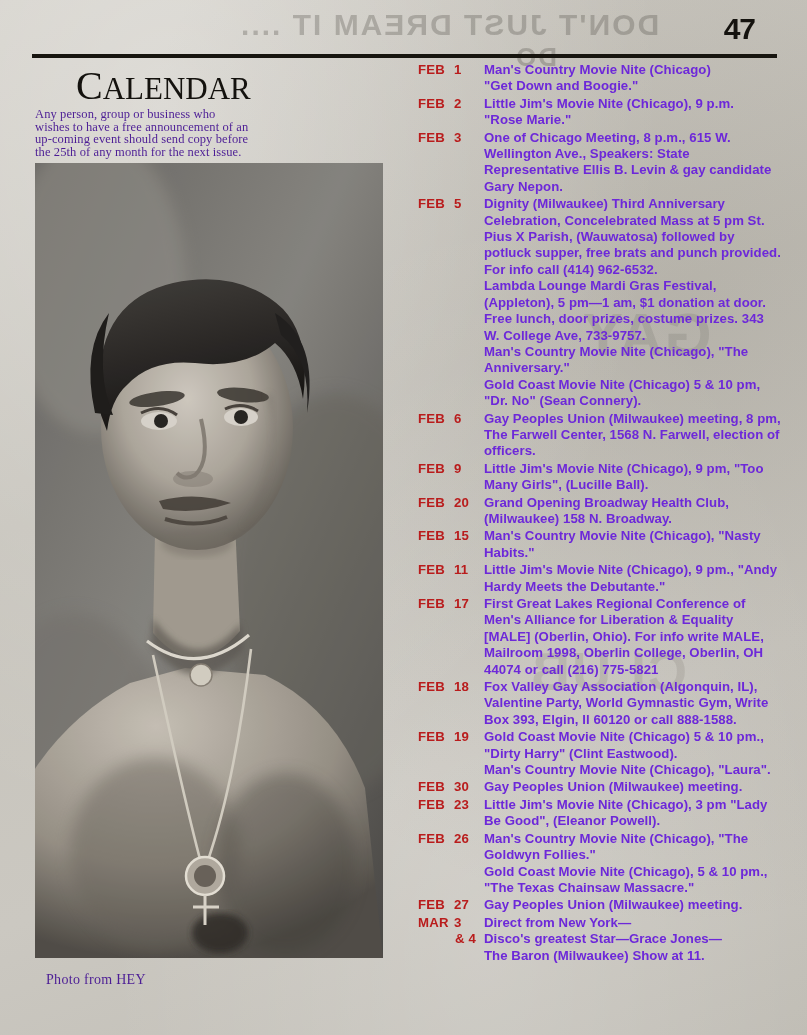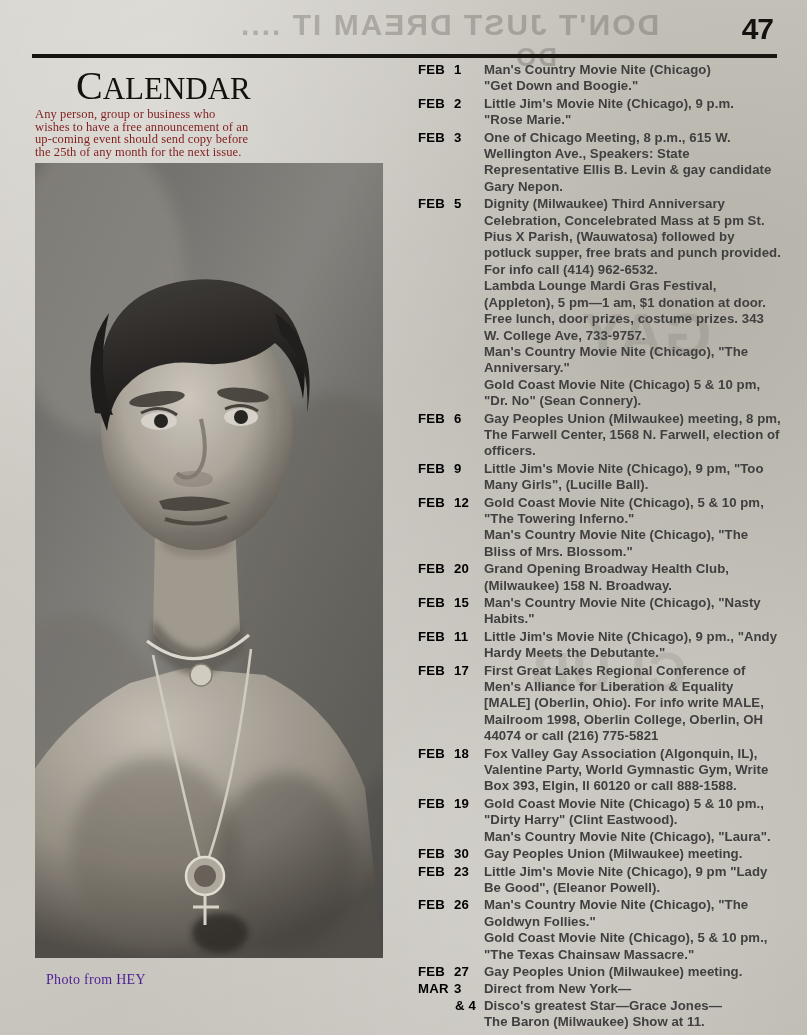--- a/index.html
+++ b/index.html
@@ -60,21 +60,21 @@
   }
   #ghost4 {
     top: 640px;
     right: 120px;
     font-size: 54px;
     color: rgba(90,86,80,0.14);
   }
   .page-number {
     position: absolute;
     top: 12px;
-    right: 34px;
+    right: 52px;
     font-size: 30px;
     font-weight: bold;
     color: #15130f;
     font-family: "Liberation Sans", sans-serif;
     letter-spacing: -1px;
     text-align: center;
   }
   .top-rule {
     position: absolute;
     left: 32px;
@@ -99,21 +99,21 @@
     font-size: 31px;
   }
   .blurb {
     position: absolute;
     left: 35px;
     top: 108px;
     width: 216px;
     font-family: "Liberation Serif", serif;
     font-size: 12.5px;
     line-height: 12.6px;
-    color: #7f1d1d;
+    color: #4c1d95;
     letter-spacing: 0.1px;
   }
   .photo-frame {
     position: absolute;
     left: 35px;
     top: 163px;
     width: 348px;
     height: 795px;
     overflow: hidden;
     background: #3b3a37;
@@ -136,34 +136,34 @@
   }
   .entry {
     display: flex;
     align-items: flex-start;
     margin-bottom: 1px;
   }
   .entry .date {
     flex: 0 0 66px;
     font-size: 13.2px;
     font-weight: bold;
-    color: #000000;
+    color: #b91c1c;
     line-height: 16.4px;
     letter-spacing: 0.2px;
     white-space: pre;
   }
   .entry .date .mon {
     display: inline-block;
     width: 36px;
   }
   .entry .body {
     flex: 1 1 auto;
     font-size: 13.2px;
     line-height: 16.4px;
-    color: #404040;
+    color: #6d28d9;
     letter-spacing: 0.05px;
     white-space: pre-line;
     font-weight: bold;
   }
 </style>
 </head>
 <body>
 
 <div id="page">
 
@@ -294,25 +294,20 @@
       </div>
       <div class="entry">
         <div class="date"><span class="mon">FEB</span><span>6</span></div>
         <div class="body">Gay Peoples Union (Milwaukee) meeting, 8 pm, The Farwell Center, 1568 N. Farwell, election of officers.</div>
       </div>
       <div class="entry">
         <div class="date"><span class="mon">FEB</span><span>9</span></div>
         <div class="body">Little Jim's Movie Nite (Chicago), 9 pm, "Too Many Girls", (Lucille Ball).</div>
       </div>
       <div class="entry">
-        <div class="date"><span class="mon">FEB</span><span>12</span></div>
-        <div class="body">Gold Coast Movie Nite (Chicago), 5 &amp; 10 pm, "The Towering Inferno."
-Man's Country Movie Nite (Chicago), "The Bliss of Mrs. Blossom."</div>
-      </div>
-      <div class="entry">
         <div class="date"><span class="mon">FEB</span><span>20</span></div>
         <div class="body">Grand Opening Broadway Health Club, (Milwaukee) 158 N. Broadway.</div>
       </div>
       <div class="entry">
         <div class="date"><span class="mon">FEB</span><span>15</span></div>
         <div class="body">Man's Country Movie Nite (Chicago), "Nasty Habits."</div>
       </div>
       <div class="entry">
         <div class="date"><span class="mon">FEB</span><span>11</span></div>
         <div class="body">Little Jim's Movie Nite (Chicago), 9 pm., "Andy Hardy Meets the Debutante."</div>
@@ -329,21 +324,21 @@
         <div class="date"><span class="mon">FEB</span><span>19</span></div>
         <div class="body">Gold Coast Movie Nite (Chicago) 5 &amp; 10 pm., "Dirty Harry" (Clint Eastwood).
 Man's Country Movie Nite (Chicago), "Laura".</div>
       </div>
       <div class="entry">
         <div class="date"><span class="mon">FEB</span><span>30</span></div>
         <div class="body">Gay Peoples Union (Milwaukee) meeting.</div>
       </div>
       <div class="entry">
         <div class="date"><span class="mon">FEB</span><span>23</span></div>
-        <div class="body">Little Jim's Movie Nite (Chicago), 9 pm "Lady Be Good", (Eleanor Powell).</div>
+        <div class="body">Little Jim's Movie Nite (Chicago), 3 pm "Lady Be Good", (Eleanor Powell).</div>
       </div>
       <div class="entry">
         <div class="date"><span class="mon">FEB</span><span>26</span></div>
         <div class="body">Man's Country Movie Nite (Chicago), "The Goldwyn Follies."
 Gold Coast Movie Nite (Chicago), 5 &amp; 10 pm., "The Texas Chainsaw Massacre."</div>
       </div>
       <div class="entry">
         <div class="date"><span class="mon">FEB</span><span>27</span></div>
         <div class="body">Gay Peoples Union (Milwaukee) meeting.</div>
       </div>

